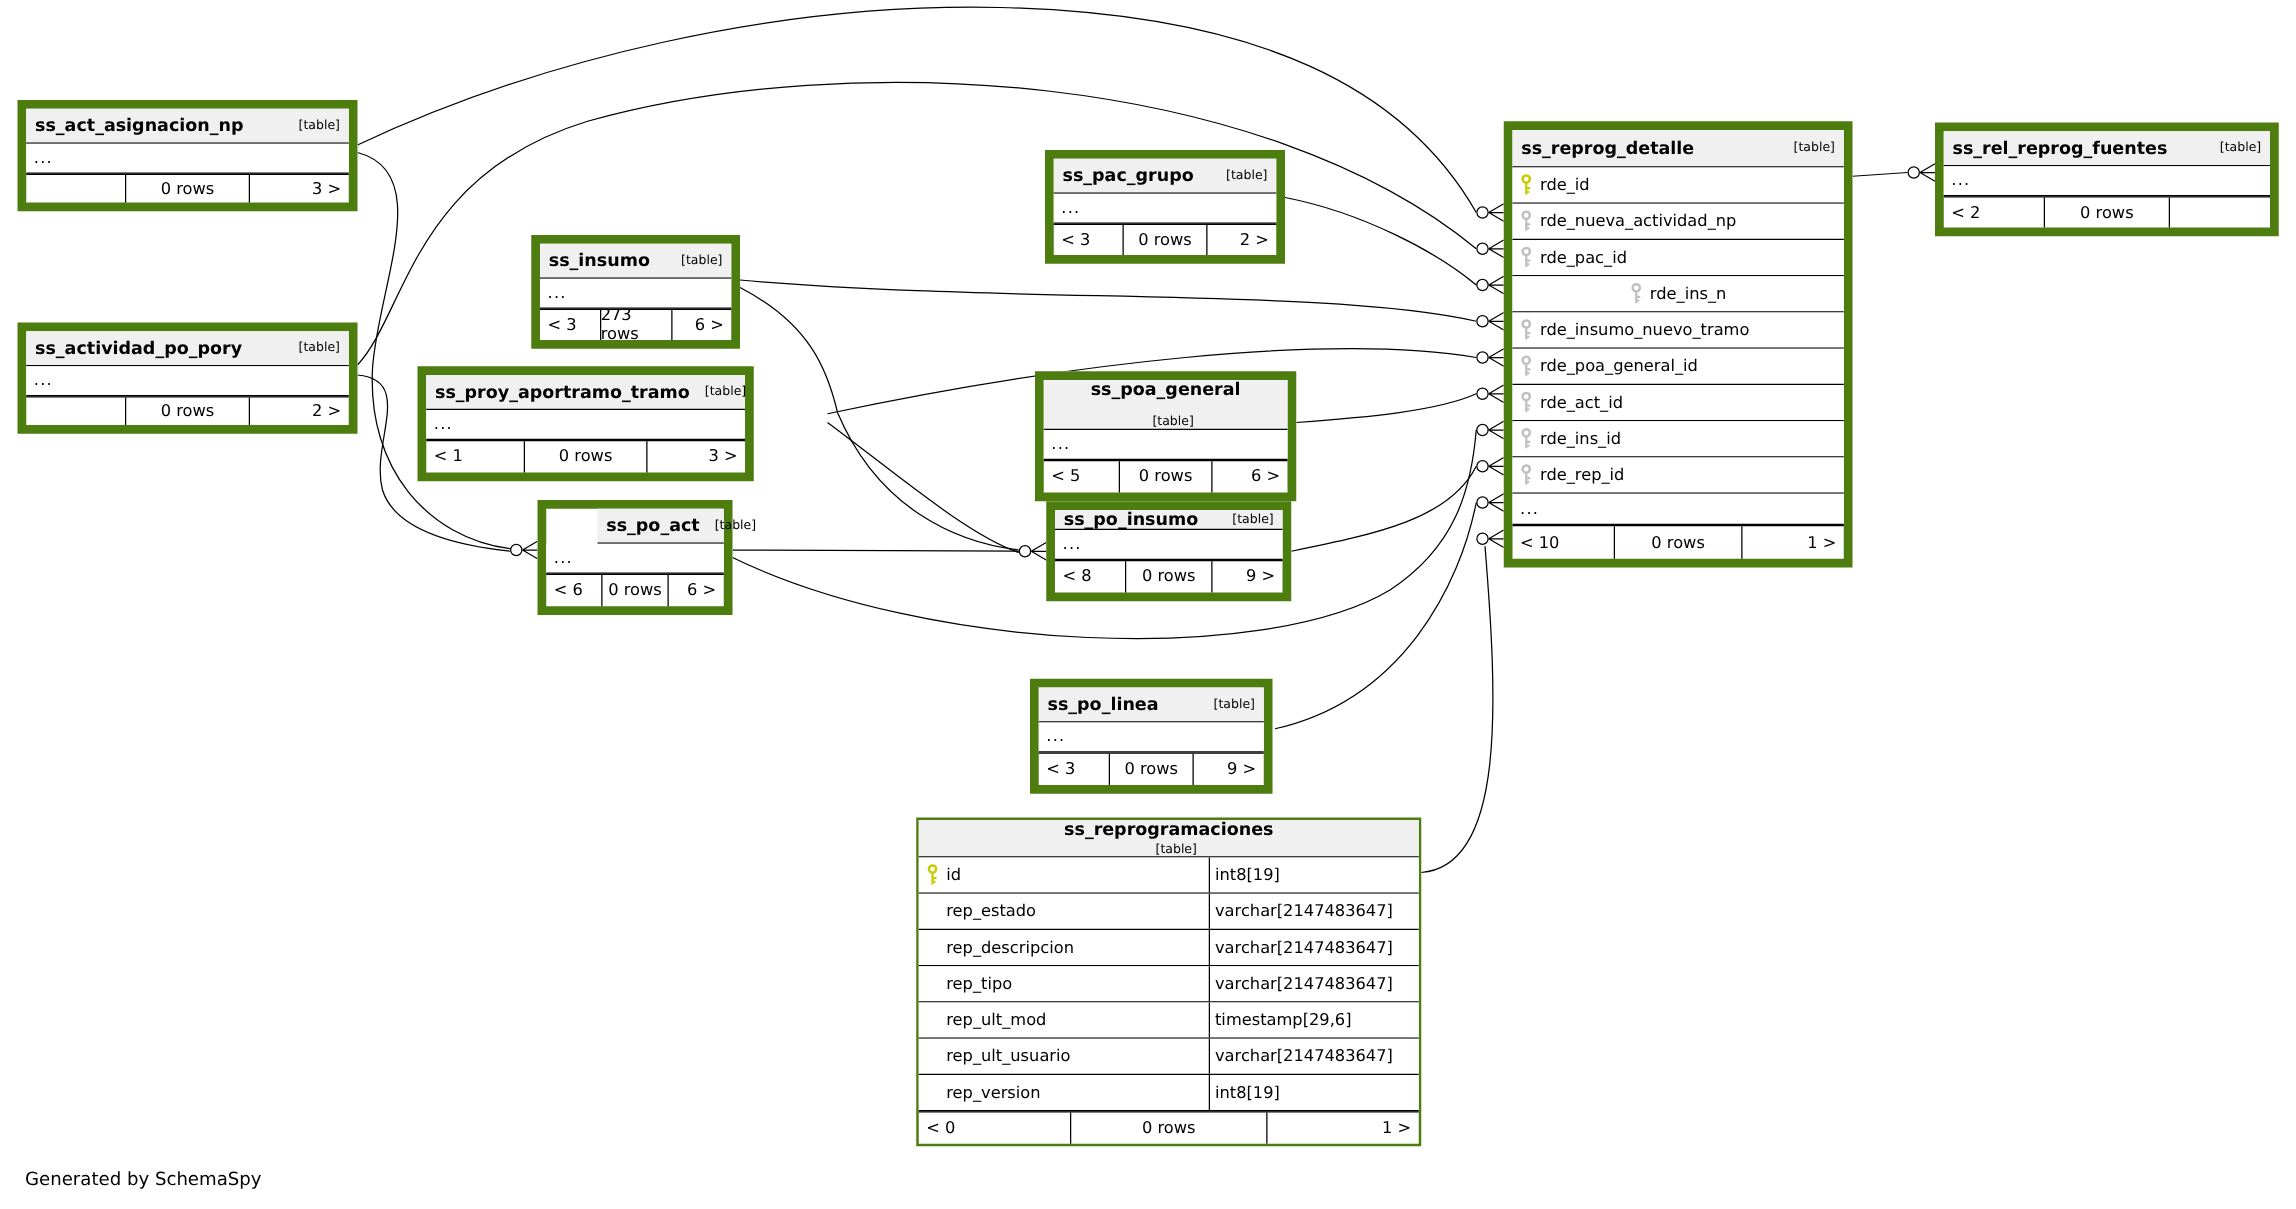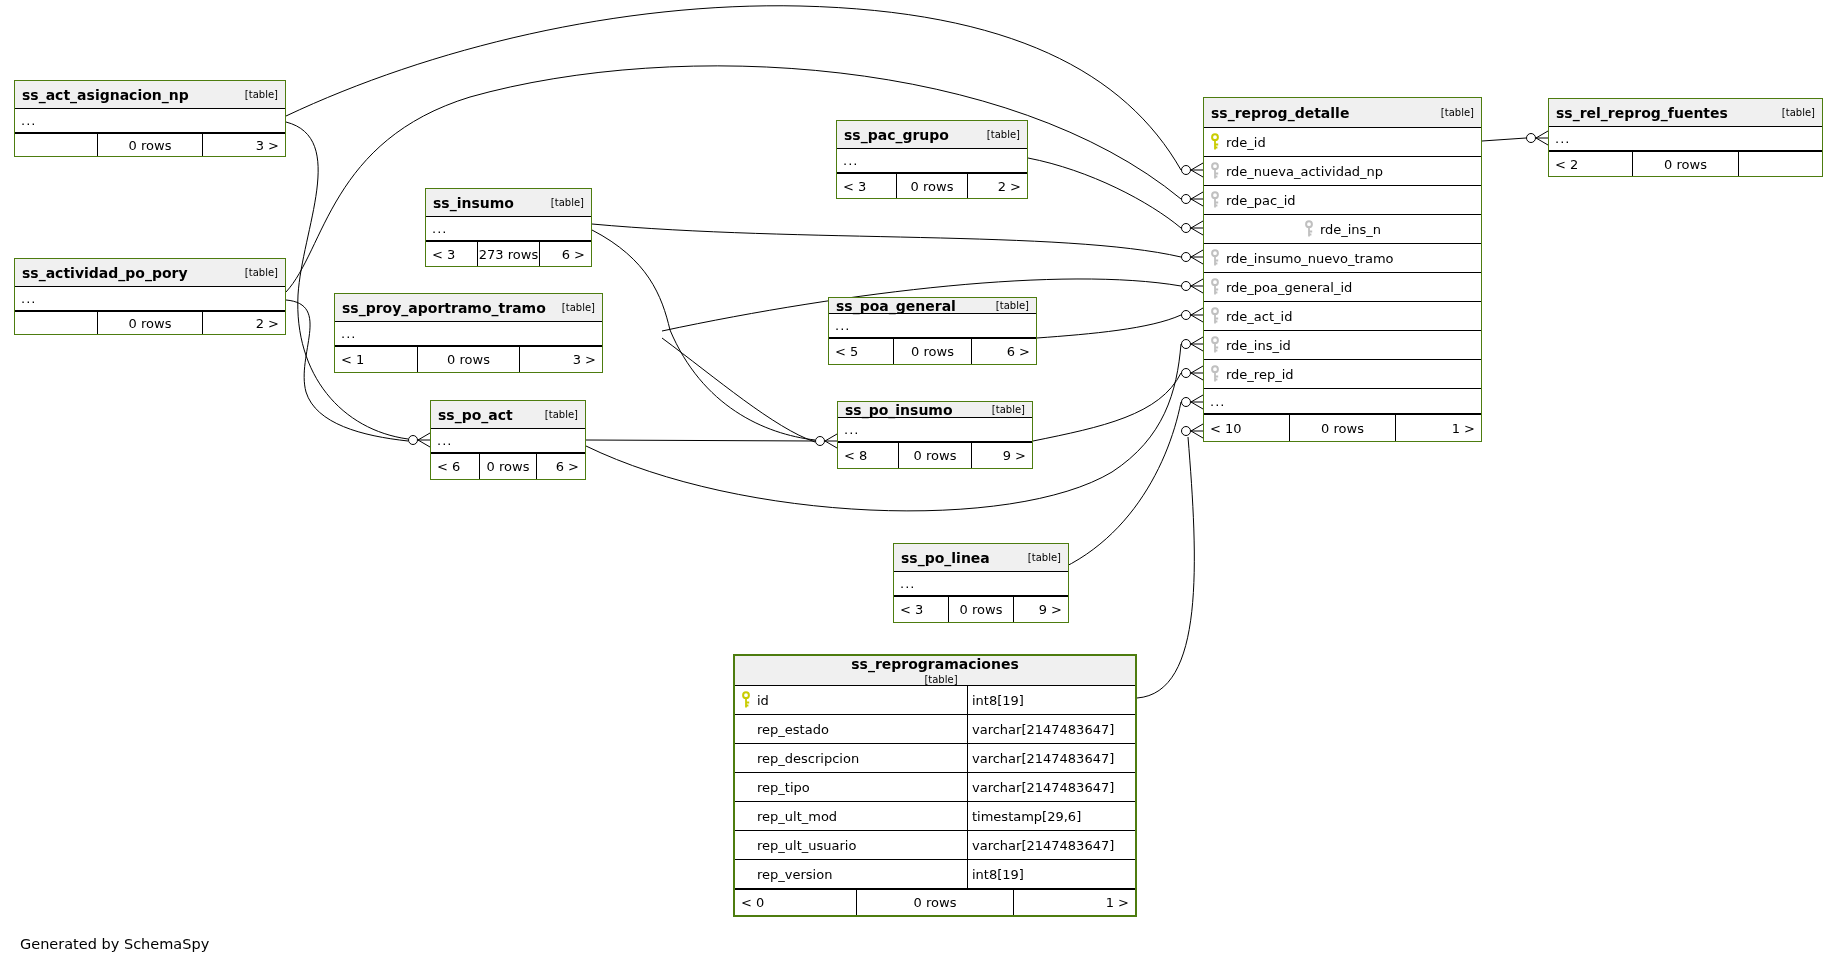--- a/index.html
+++ b/index.html
@@ -6,21 +6,21 @@
   #canvas {
     position:relative; width:1837px; height:967px; background:#ffffff;
     font-family:"DejaVu Sans","Liberation Sans",sans-serif; overflow:hidden;
   }
   #edges { position:absolute; left:0; top:0; z-index:1; }
   .edge { fill:none; stroke:#000; stroke-width:1; }
   .glyph-circle { fill:#fff; stroke:#000; stroke-width:1; }
 
   .dbtable {
     position:absolute; z-index:2; background:#fff;
-    border:1px solid #4d7c0f; box-sizing:border-box; font-size:13px; color:#000;
+    border:7px solid #4d7c0f; box-sizing:border-box; font-size:13px; color:#000;
   }
   .dbtable.thick { border-width:2px; }
   .t-header {
     display:flex; justify-content:space-between; align-items:center;
     background:#f0f0f0; border-bottom:1px solid #000; padding:0 7px;
     box-sizing:border-box; white-space:nowrap;
   }
   .t-title { font-weight:bold; font-size:14px; letter-spacing:0; }
   .t-tag { font-size:10px; padding-left:12px; }
   .t-row {
@@ -172,33 +172,33 @@
           <span class="t-tag">[table]</span>
         </div>
         <div class="t-row ellipsis-row" style="height: 24px;">...</div>
         <div class="t-footer" style="height: 25px;">
           <div class="f-cell f-0">&lt; 3</div>
           <div class="f-cell f-1">0 rows</div>
           <div class="f-cell f-2">2 &gt;</div>
         </div>
       </div>
       <div class="dbtable" style="left: 828px; top: 297px; width: 209px;">
-        <div class="t-header" style="height: 16px;">
+        <div class="t-header" style="height: 40px; flex-direction: column;">
           <span class="t-title">ss_poa_general</span>
           <span class="t-tag">[table]</span>
         </div>
         <div class="t-row ellipsis-row" style="height: 24px;">...</div>
         <div class="t-footer" style="height: 26px;">
           <div class="f-cell f-0">&lt; 5</div>
           <div class="f-cell f-1">0 rows</div>
           <div class="f-cell f-2">6 &gt;</div>
         </div>
       </div>
       <div class="dbtable" style="left: 430px; top: 400px; width: 156px;">
-        <div class="t-header" style="height: 28px;">
+        <div class="t-header" style="height: 28px; margin-left: 41px;">
           <span class="t-title">ss_po_act</span>
           <span class="t-tag">[table]</span>
         </div>
         <div class="t-row ellipsis-row" style="height: 24px;">...</div>
         <div class="t-footer" style="height: 26px;">
           <div class="f-cell f-0">&lt; 6</div>
           <div class="f-cell f-1">0 rows</div>
           <div class="f-cell f-2">6 &gt;</div>
         </div>
       </div>
@@ -207,21 +207,21 @@
           <span class="t-title">ss_po_insumo</span>
           <span class="t-tag">[table]</span>
         </div>
         <div class="t-row ellipsis-row" style="height: 24px;">...</div>
         <div class="t-footer" style="height: 26px;">
           <div class="f-cell f-0">&lt; 8</div>
           <div class="f-cell f-1">0 rows</div>
           <div class="f-cell f-2">9 &gt;</div>
         </div>
       </div>
-      <div class="dbtable" style="left: 893px; top: 543px; width: 176px;">
+      <div class="dbtable" style="left: 824px; top: 543px; width: 194px;">
         <div class="t-header" style="height: 28px;">
           <span class="t-title">ss_po_linea</span>
           <span class="t-tag">[table]</span>
         </div>
         <div class="t-row ellipsis-row" style="height: 24px;">...</div>
         <div class="t-footer" style="height: 26px;">
           <div class="f-cell f-0">&lt; 3</div>
           <div class="f-cell f-1">0 rows</div>
           <div class="f-cell f-2">9 &gt;</div>
         </div>

